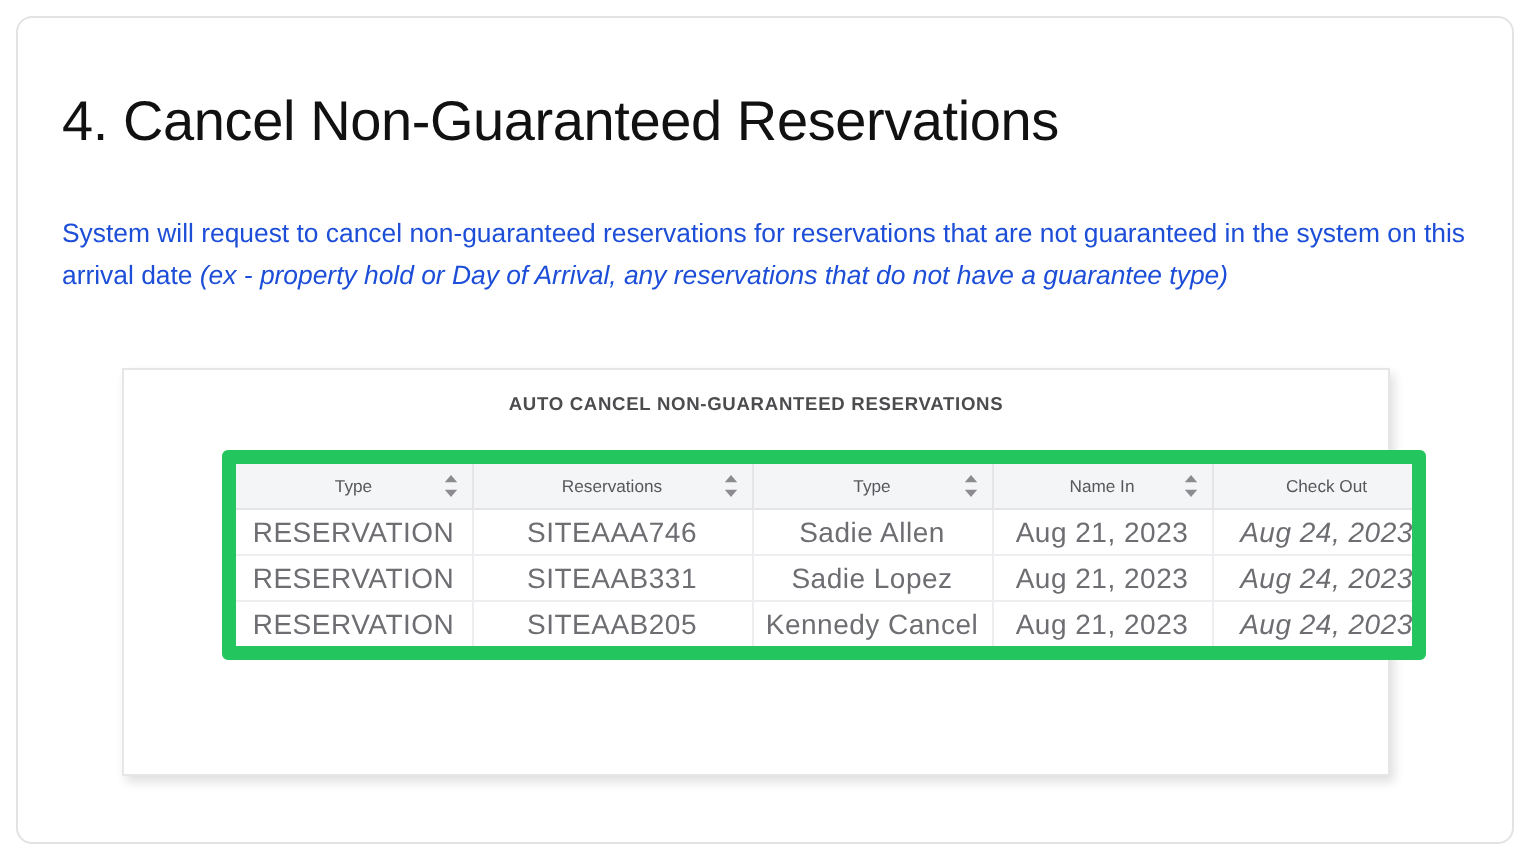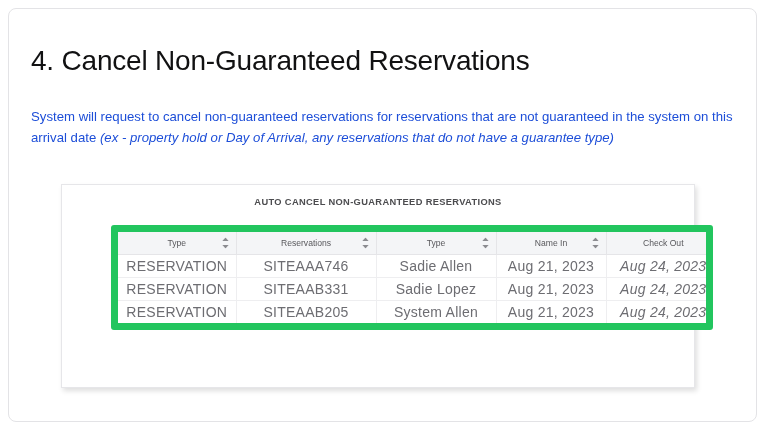--- a/index.html
+++ b/index.html
@@ -241,21 +241,21 @@
           <tr>
             <td>RESERVATION</td>
             <td>SITEAAB331</td>
             <td>Sadie Lopez</td>
             <td>Aug 21, 2023</td>
             <td>Aug 24, 2023</td>
           </tr>
           <tr>
             <td>RESERVATION</td>
             <td>SITEAAB205</td>
-            <td>System Allen</td>
+            <td>Kennedy Cancel</td>
             <td>Aug 21, 2023</td>
             <td>Aug 24, 2023</td>
           </tr>
         </tbody>
       </table>
     </div>
 
   </div>
 </div>
 

